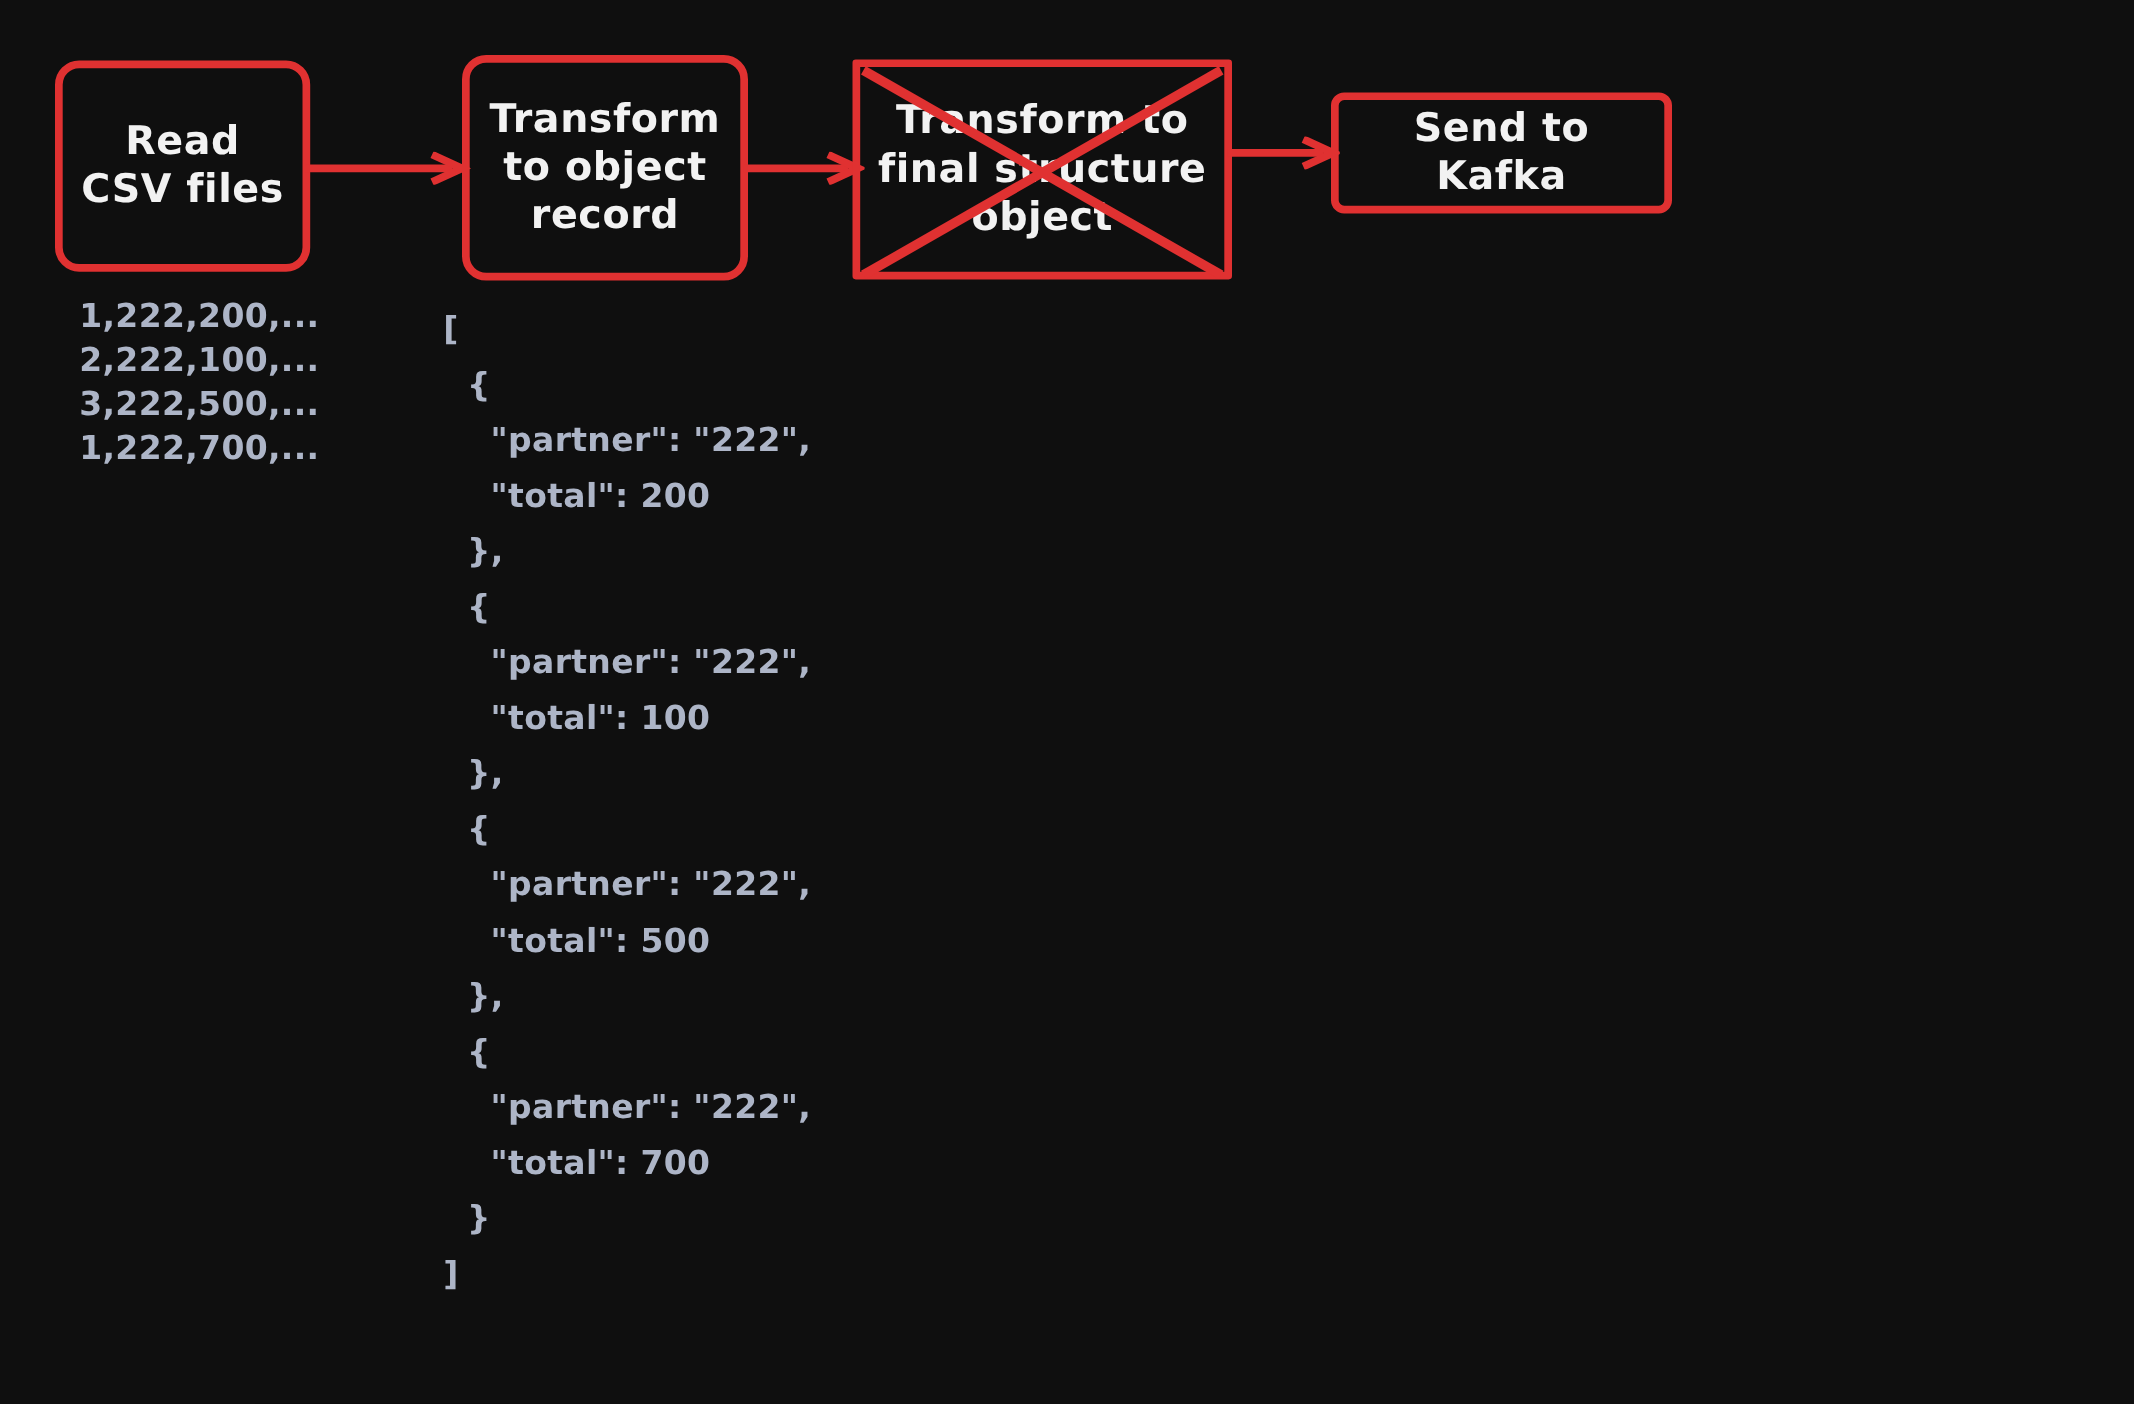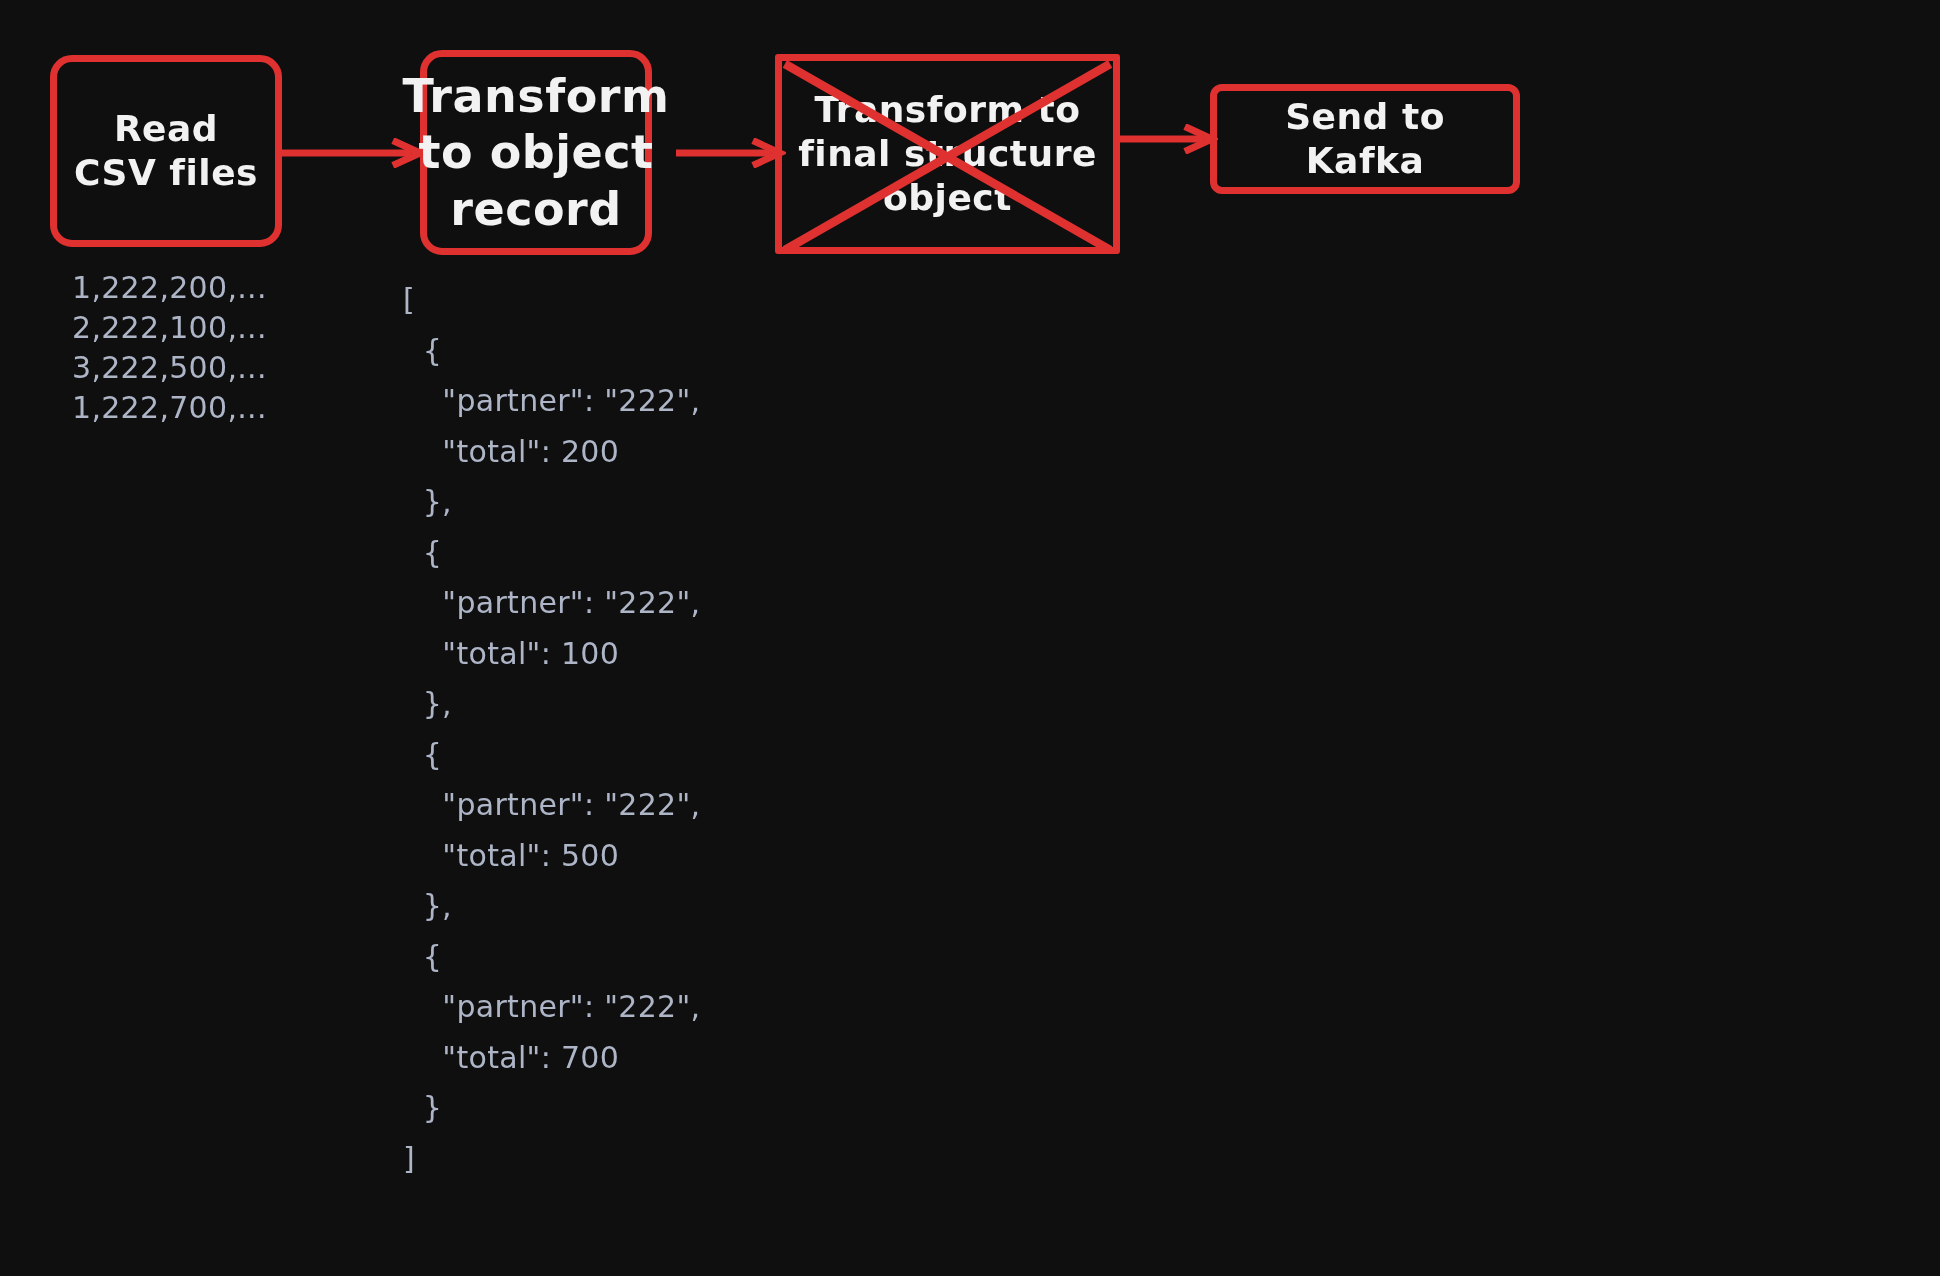--- a/index.html
+++ b/index.html
@@ -34,21 +34,21 @@
   .node.rounded { border-radius: 22px; }
   .node.sharp   { border-radius: 3px; }
 
   .node-label {
     display: block;
     white-space: pre-line;
     padding: 0 10px;
   }
 
   #node-read-csv       { left: 50px;   top: 55px;  width: 232px; height: 192px; font-size: 36px; }
-  #node-transform-obj  { left: 420px;  top: 50px;  width: 232px; height: 205px; font-size: 46px; }
+  #node-transform-obj  { left: 420px;  top: 50px;  width: 260px; height: 205px; font-size: 36px; }
   #node-transform-final{ left: 775px;  top: 54px;  width: 345px; height: 200px; font-size: 36px; }
   #node-send-kafka     { left: 1210px; top: 84px;  width: 310px; height: 110px; font-size: 36px; border-radius: 12px; }
 
   
   .cross {
     position: absolute;
     inset: 0;
     pointer-events: none;
   }
   .cross line { stroke: #e03131; stroke-width: 9; }
@@ -68,21 +68,21 @@
   }
   #arrow-1 { left: 278px;  top: 138px; width: 150px; }
   #arrow-2 { left: 676px;  top: 138px; width: 110px; }
   #arrow-3 { left: 1116px; top: 124px; width: 102px; }
 
   
   .code-block {
     position: absolute;
     color: #adb5c7;
     font-family: "DejaVu Sans", sans-serif;
-    font-weight: 400;
+    font-weight: 700;
     white-space: pre;
     letter-spacing: 0.3px;
   }
   #csv-sample {
     left: 72px;
     top: 268px;
     font-size: 30px;
     line-height: 40px;
   }
   #json-sample {

